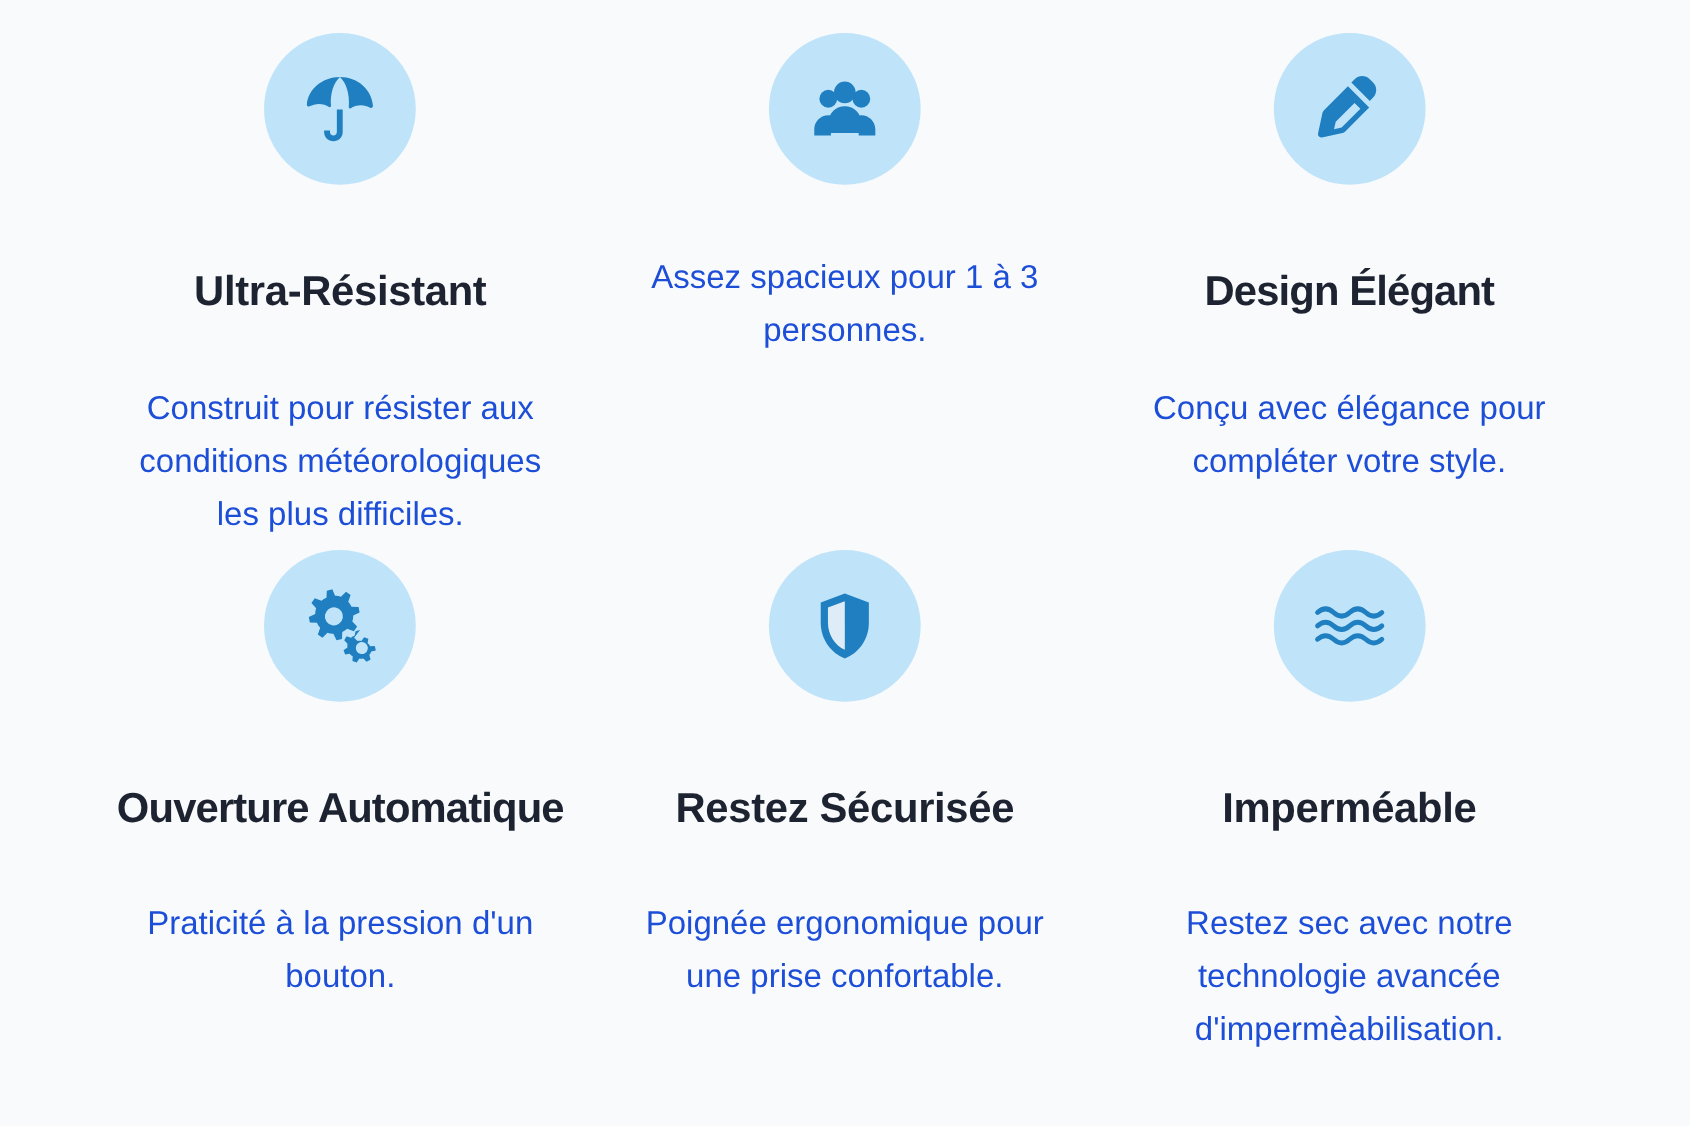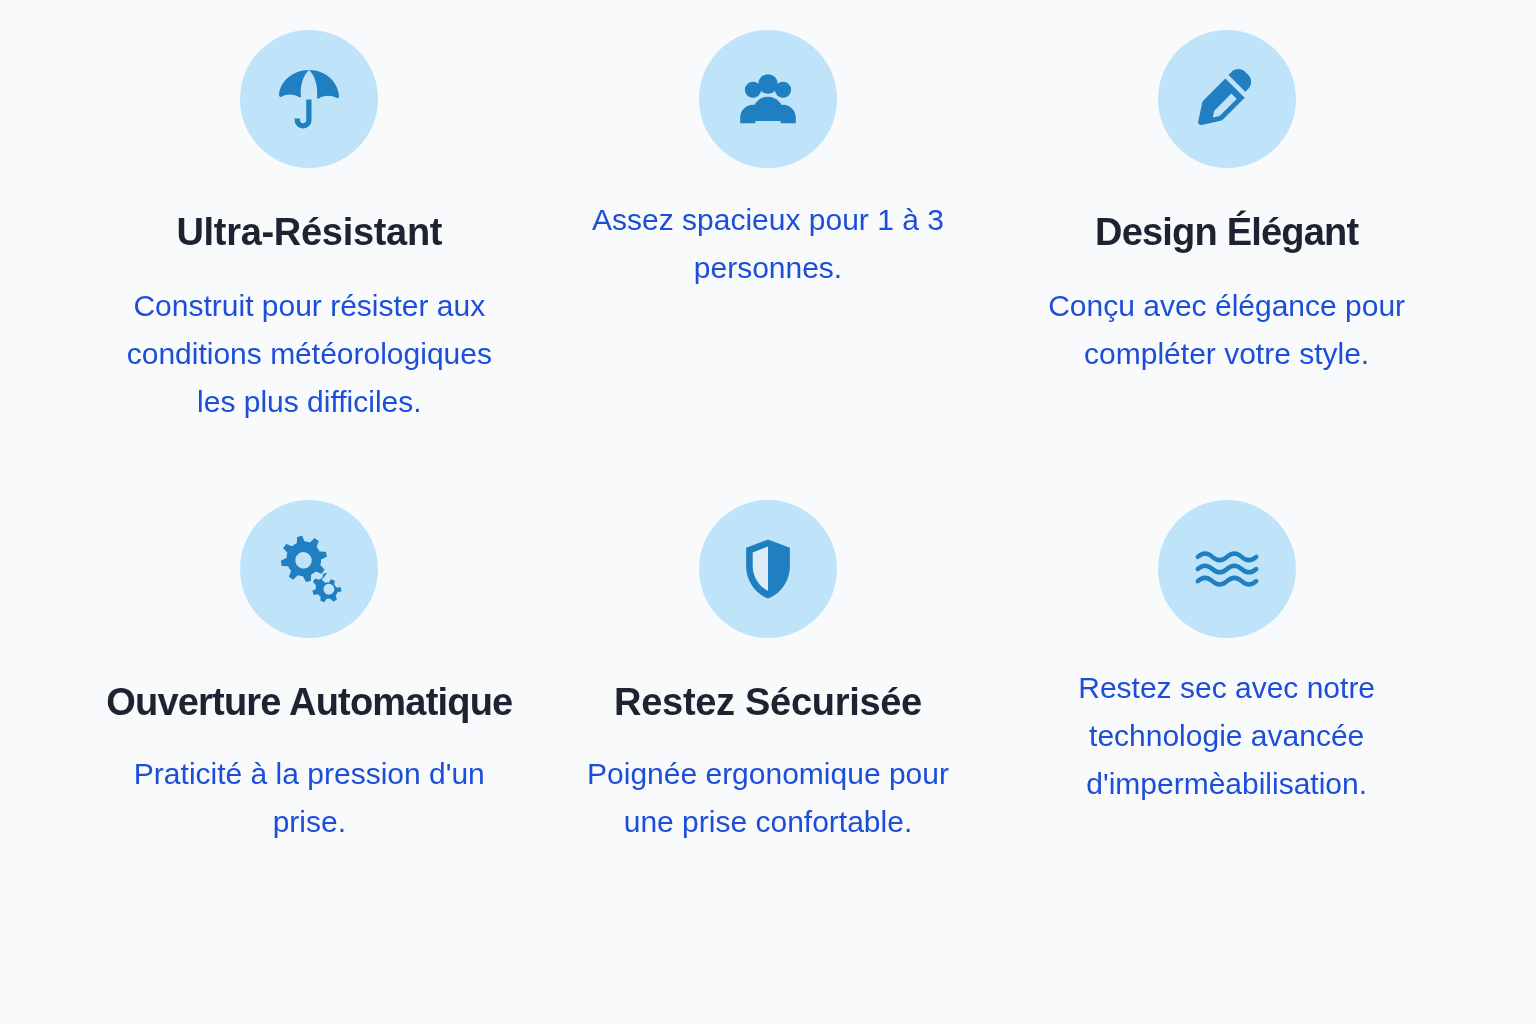--- a/index.html
+++ b/index.html
@@ -30,20 +30,21 @@
     padding: 30px 80px 54px 80px;
     column-gap: 0px;
     row-gap: 0px;
   }
   .feature {
     display: flex;
     flex-direction: column;
     align-items: center;
     text-align: center;
     padding: 0 12px;
+    gap: 33px;
   }
   .icon-circle {
     width: 138px;
     height: 138px;
     border-radius: 50%;
     background: #bfe4fa;
     display: flex;
     align-items: center;
     justify-content: center;
     flex: 0 0 auto;
@@ -115,21 +116,21 @@
     </div>
 
     <div class="feature row2">
       <div class="icon-circle">
         <svg width="76" height="76" viewBox="0 0 64 64" aria-hidden="true">
           <path fill="#1f7fc0" d="M26.2 4 22 5l-.3 5.4c-1.4.6-2.7 1.4-3.8 2.4l-5.1-1.9-2.6 3.5 3.6 4c-.5 1.4-.7 2.9-.7 4.4l-4.9 2.3.8 4.3 5.4.2c.6 1.4 1.5 2.7 2.5 3.8l-1.8 5.1 3.5 2.5 3.9-3.7c1.4.5 2.9.8 4.5.7l2.4 4.9 4.2-.8.2-5.4c1.4-.6 2.7-1.5 3.8-2.5l5.1 1.8 2.5-3.5-3.7-3.9c.5-1.4.8-2.9.7-4.5l4.9-2.4-.8-4.2-5.4-.2a15 15 0 0 0-2.5-3.8l1.8-5.1-3.5-2.5-3.9 3.7c-1.4-.5-2.9-.8-4.5-.7L26.2 4zm2.5 13.9a6.9 6.9 0 1 1-2.6 13.6 6.9 6.9 0 0 1 2.6-13.6z"></path>
           <path fill="#1f7fc0" d="M47.4 35.2 44 36l-.8 3.5c-1 .3-1.9.8-2.7 1.5l-3.4-1-1.8 3 2.5 2.6c-.2 1-.2 2 0 3l-3 2 1.2 3.3 3.5-.6c.6.8 1.4 1.5 2.3 2l-.2 3.5 3.3 1.2 2-3c1 .2 2 .2 3 0l2.6 2.5 3-1.8-1-3.4c.7-.8 1.2-1.7 1.5-2.7l3.5-.8-.8-3.4-3.5.2c-.5-.9-1.2-1.7-2-2.3l.6-3.5-3.3-1.2-2 3c-1-.2-2-.2-3 0l-2.6-2.5zm1.8 9.2a4.6 4.6 0 1 1-1.7 9 4.6 4.6 0 0 1 1.7-9z"></path>
         </svg>
       </div>
       <div class="feature-title t-wide">Ouverture Automatique</div>
-      <div class="feature-desc">Praticité à la pression d'un prise.</div>
+      <div class="feature-desc">Praticité à la pression d'un bouton.</div>
     </div>
 
     <div class="feature row2">
       <div class="icon-circle">
         <svg width="70" height="70" viewBox="0 0 64 64" aria-hidden="true">
           <path fill="#1f7fc0" d="M32 5 12 12.5v16.8C12 42.9 20.3 54.5 32 59c11.7-4.5 20-16.1 20-29.7V12.5L32 5z"></path>
           <path fill="#ffffff" d="M32 11.5 18 16.8v12.5c0 10 5.8 18.8 14 22.6V11.5z" opacity="0.85"></path>
         </svg>
       </div>
       <div class="feature-title">Restez Sécurisée</div>
@@ -139,17 +140,18 @@
     <div class="feature row2">
       <div class="icon-circle">
         <svg width="78" height="78" viewBox="0 0 64 64" aria-hidden="true">
           <g fill="none" stroke="#1f7fc0" stroke-width="3.6" stroke-linecap="round">
             <path d="M8 22c4-3.6 8-3.6 12 0s8 3.6 12 0 8-3.6 12 0 8 3.6 12 0"></path>
             <path d="M8 32c4-3.6 8-3.6 12 0s8 3.6 12 0 8-3.6 12 0 8 3.6 12 0"></path>
             <path d="M8 42c4-3.6 8-3.6 12 0s8 3.6 12 0 8-3.6 12 0 8 3.6 12 0"></path>
           </g>
         </svg>
       </div>
+      <div class="feature-title">Imperméable</div>
       <div class="feature-desc">Restez sec avec notre technologie avancée d'impermèabilisation.</div>
     </div>
 
   </div>
 </div>
 
 </body></html>

